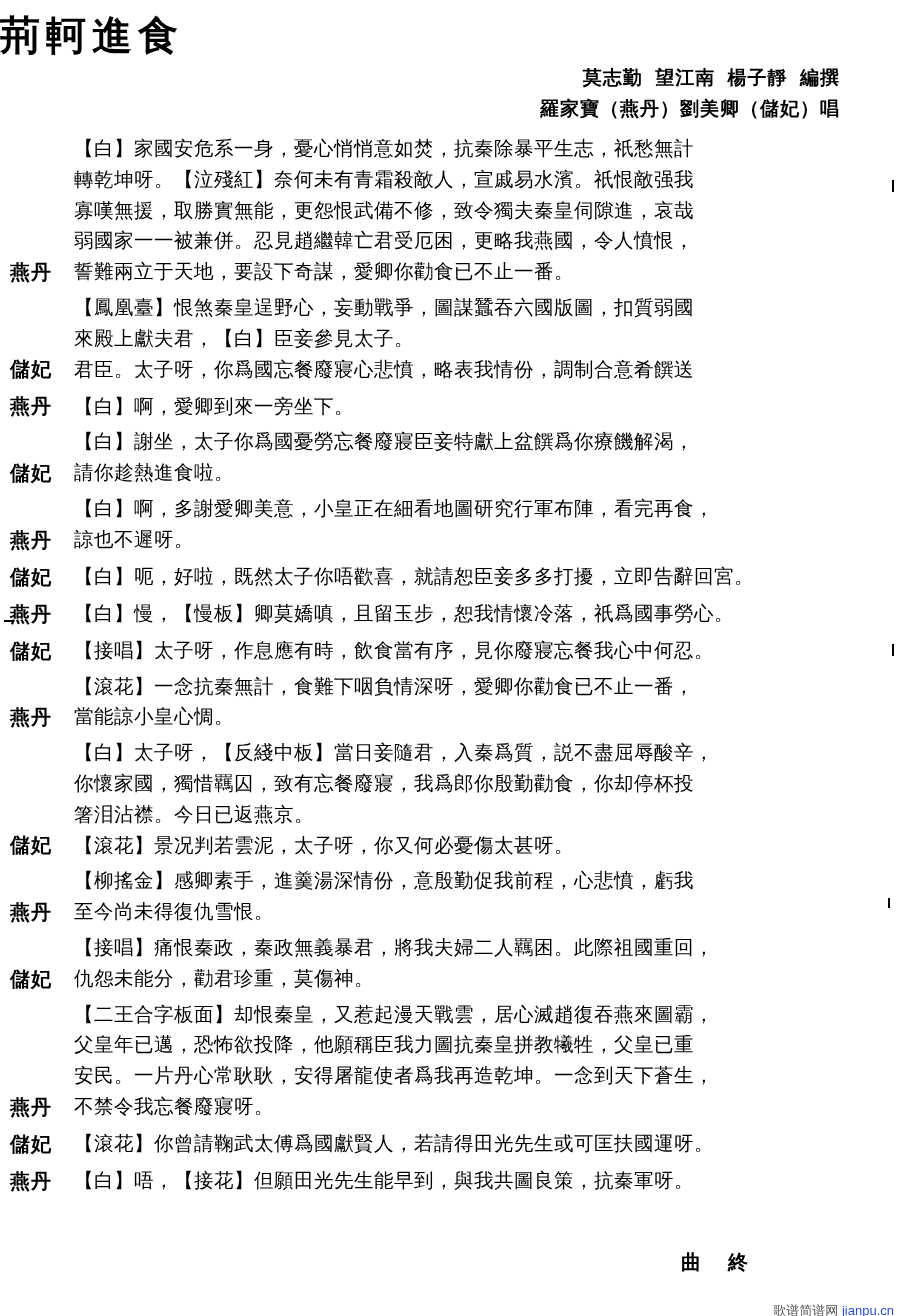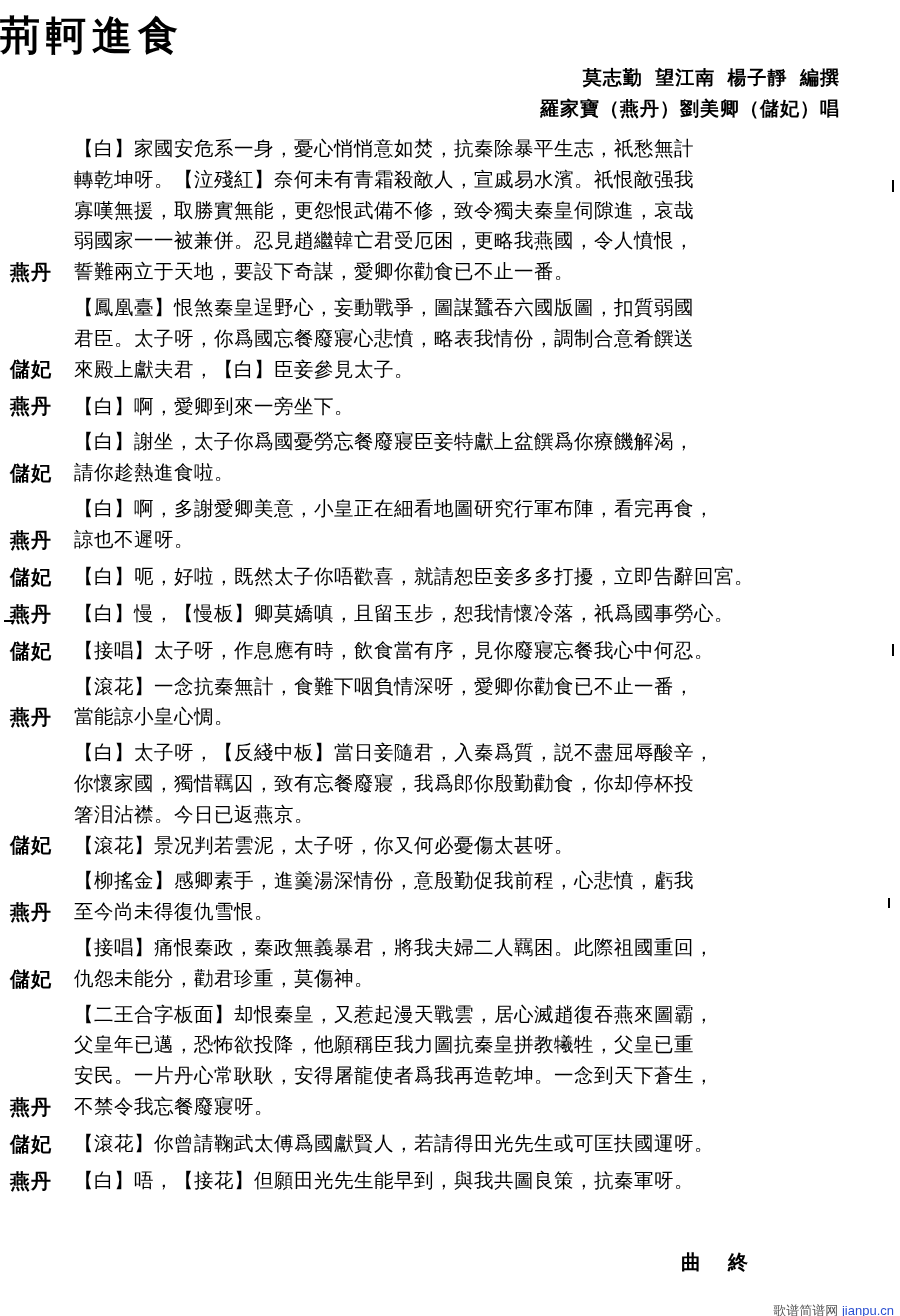--- a/index.html
+++ b/index.html
@@ -118,22 +118,22 @@
         <div>寡嘆無援，取勝實無能，更怨恨武備不修，致令獨夫秦皇伺隙進，哀哉</div>
         <div>弱國家一一被兼併。忍見趙繼韓亡君受厄困，更略我燕國，令人憤恨，</div>
         <div>誓難兩立于天地，要設下奇謀，愛卿你勸食已不止一番。</div>
       </div>
     </div>
 
     <div class="block">
       <div class="speaker">儲妃</div>
       <div class="text">
         <div>【鳳凰臺】恨煞秦皇逞野心，妄動戰爭，圖謀蠶吞六國版圖，扣質弱國</div>
+        <div>來殿上獻夫君，【白】臣妾參見太子。</div>
         <div>君臣。太子呀，你爲國忘餐廢寢心悲憤，略表我情份，調制合意肴饌送</div>
-        <div>來殿上獻夫君，【白】臣妾參見太子。</div>
       </div>
     </div>
 
     <div class="block">
       <div class="speaker">燕丹</div>
       <div class="text">
         <div>【白】啊，愛卿到來一旁坐下。</div>
       </div>
     </div>
 

